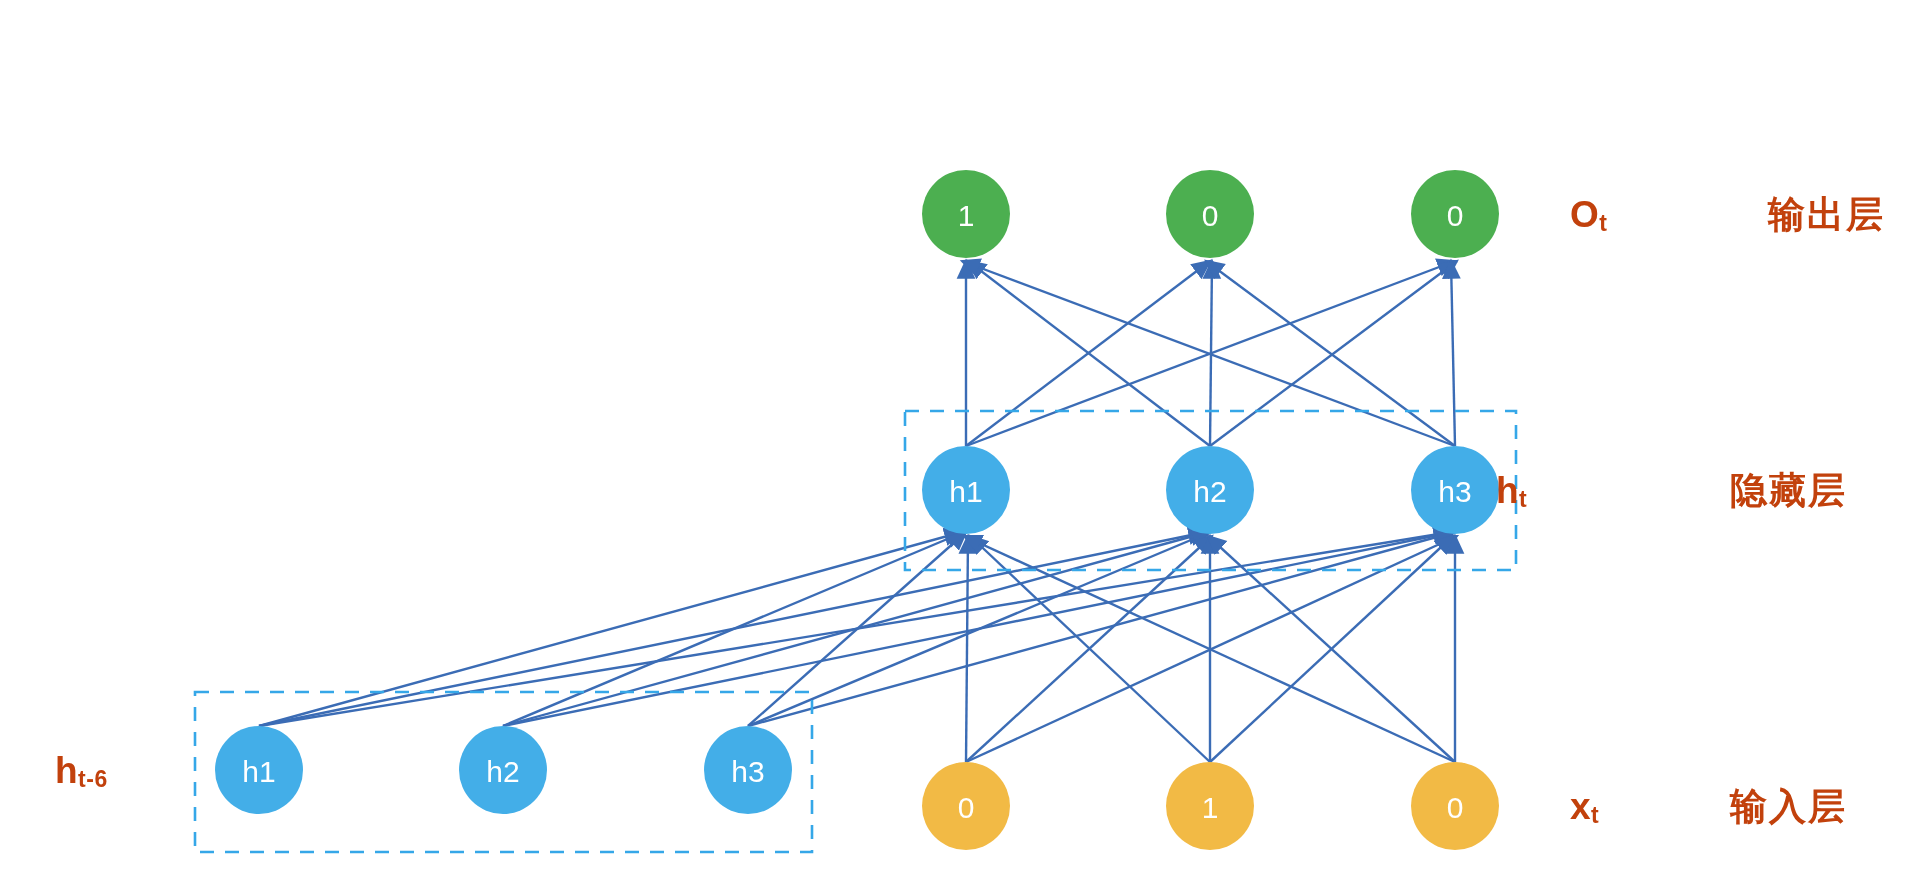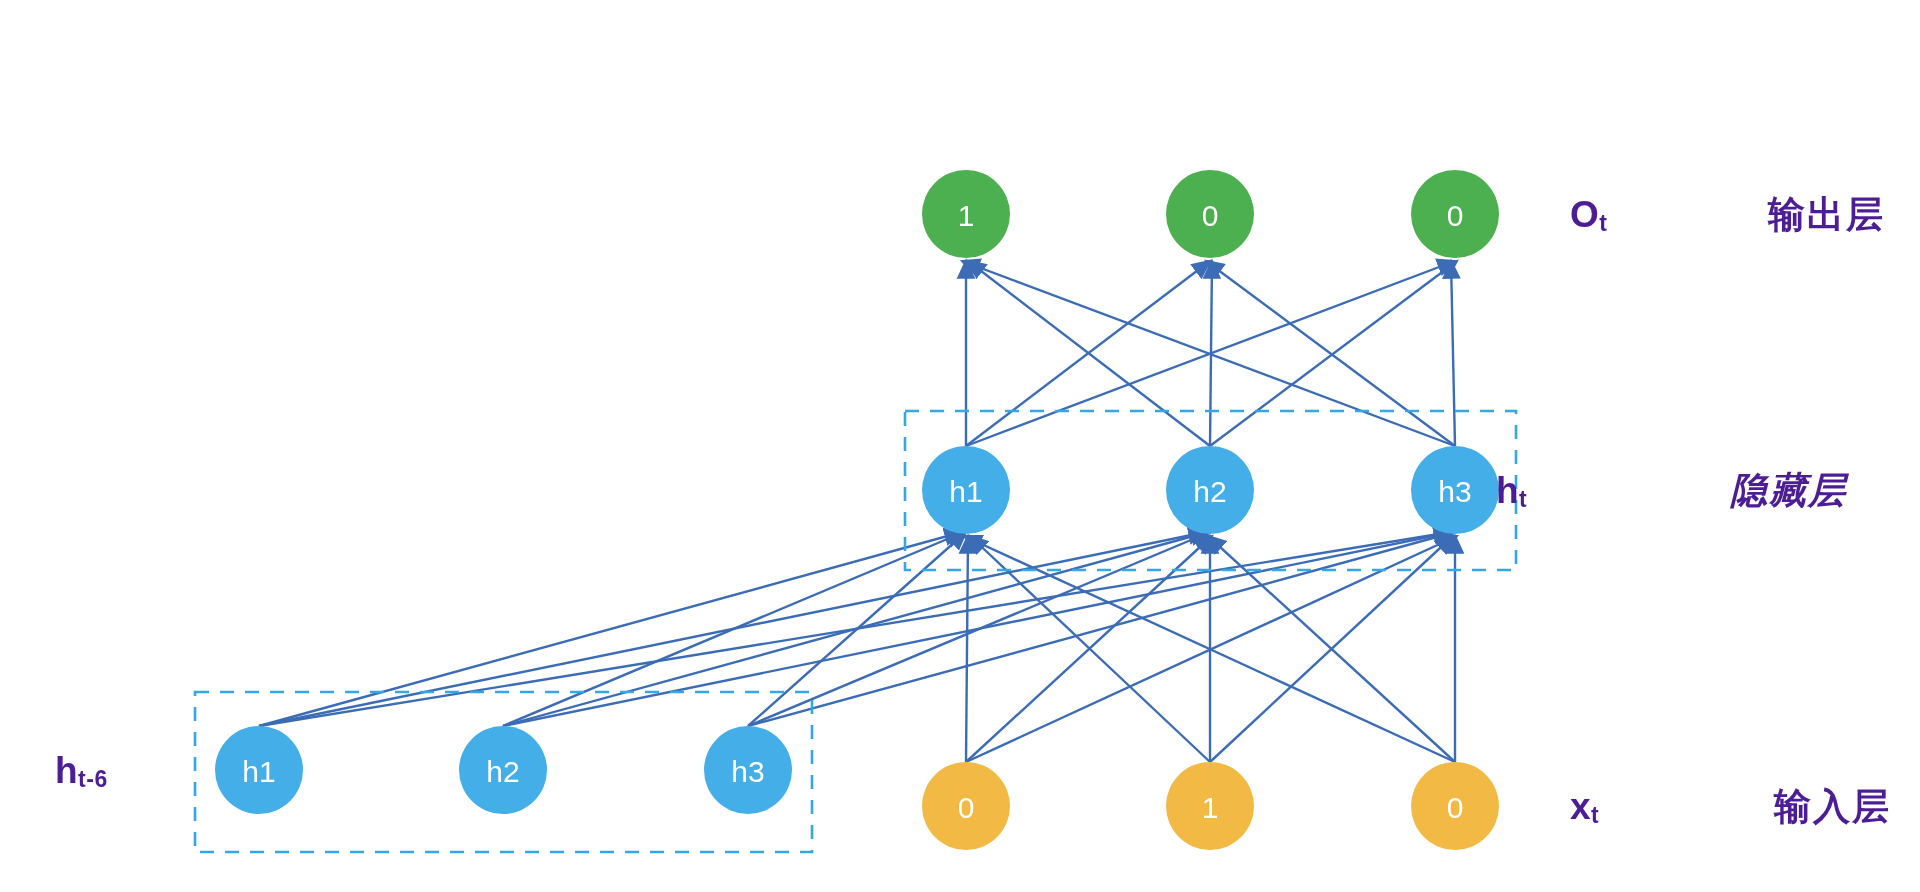--- a/index.html
+++ b/index.html
@@ -44,21 +44,21 @@
   }
   .group-box {
     fill: none;
     stroke: #35A7E8;
     stroke-width: 2.6;
     stroke-dasharray: 14 11;
   }
   .side-label {
     position: absolute;
     font-family: "Liberation Sans", "DejaVu Sans", sans-serif;
-    color: #4c1d95;
+    color: #c2410c;
     font-weight: bold;
     white-space: nowrap;
     line-height: 1;
   }
   .sym-label {
     font-size: 37px;
     letter-spacing: 0.5px;
   }
   .sym-label sub {
     font-size: 23px;
@@ -185,24 +185,24 @@
   </svg>
 
   <div class="side-label sym-label" style="left:1570px; top:196px;">
     <span>O</span><sub>t</sub>
   </div>
   <div class="side-label cn-label" style="left:1768px; top:196px;">输出层</div>
 
   <div class="side-label sym-label" style="left:1496px; top:472px;">
     <span>h</span><sub>t</sub>
   </div>
-  <div class="side-label cn-label" style="left:1730px; top:472px;font-style:italic;">隐藏层</div>
+  <div class="side-label cn-label" style="left:1730px; top:472px;">隐藏层</div>
 
   <div class="side-label sym-label" style="left:1570px; top:788px;">
     <span>x</span><sub>t</sub>
   </div>
-  <div class="side-label cn-label" style="left:1730px; top:788px;margin-left:44px;">输入层</div>
+  <div class="side-label cn-label" style="left:1730px; top:788px;">输入层</div>
 
   <div class="side-label sym-label" style="left:55px; top:752px;">
     <span>h</span><sub>t-6</sub>
   </div>
 
 </div>
 
 </body></html>

